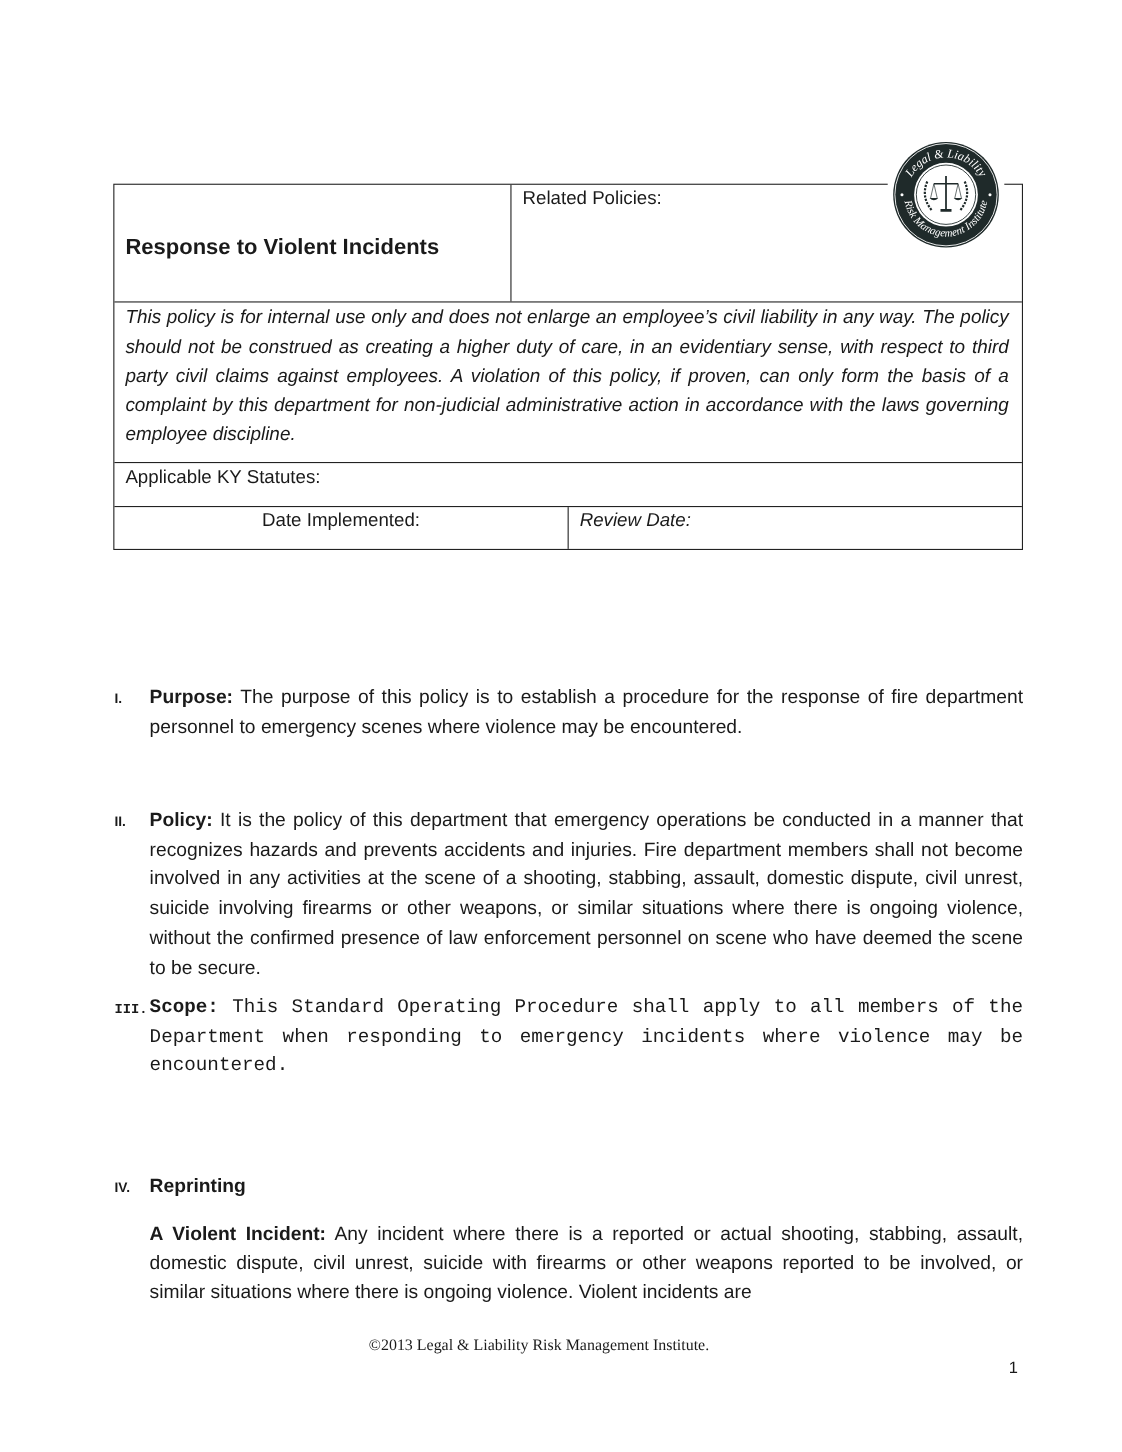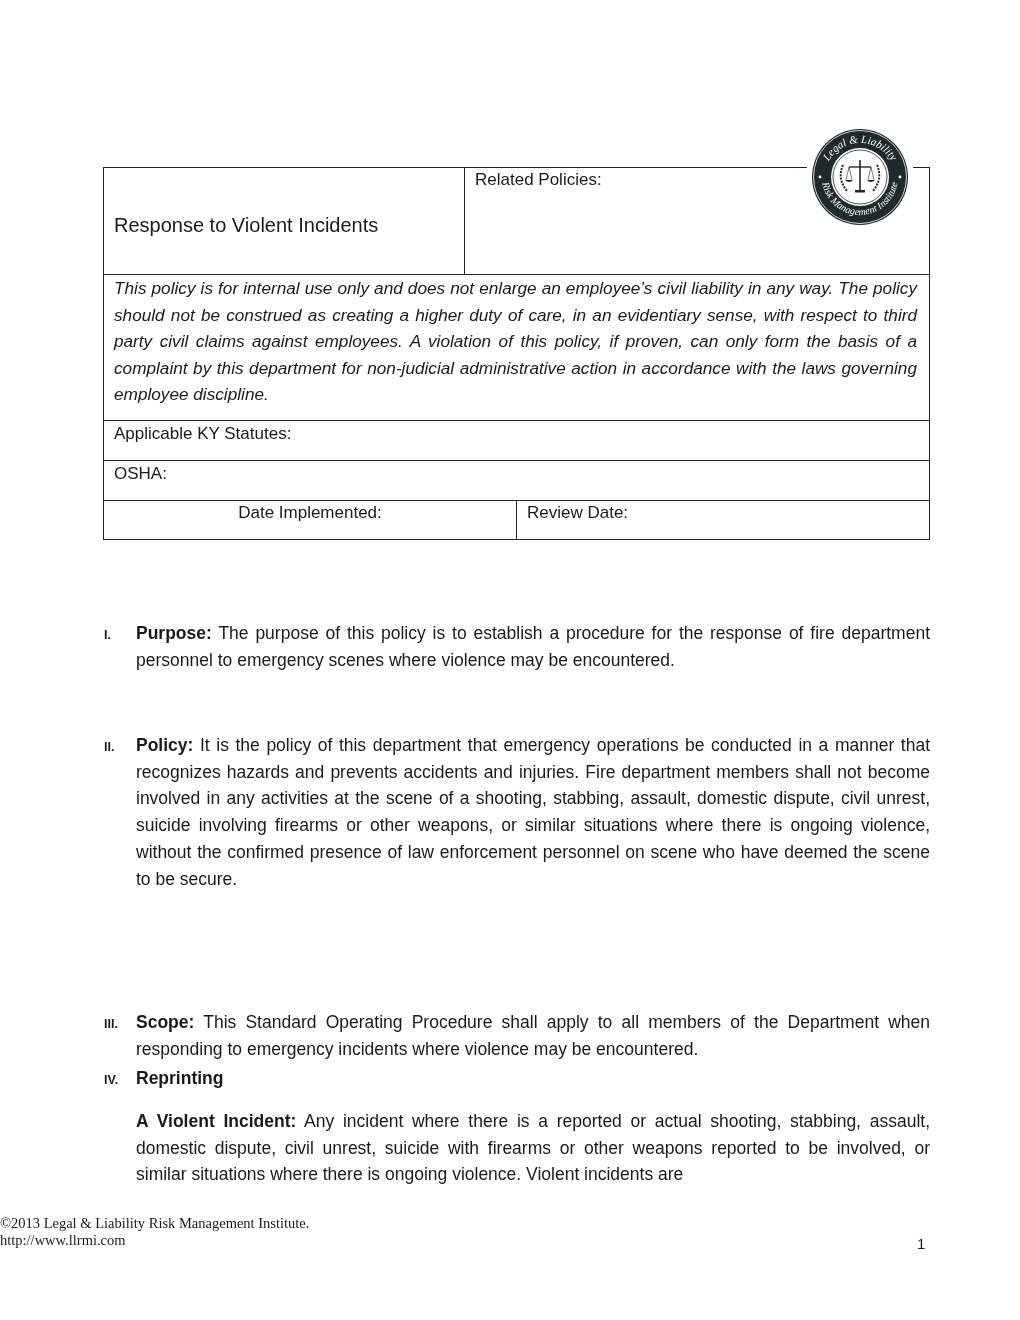--- a/index.html
+++ b/index.html
@@ -7,61 +7,58 @@
          font-family: "Liberation Sans", sans-serif; color: #1a1a1a; }
 
   .header-table { position: absolute; left: 103px; top: 167px; width: 827px;
                   border: 1.5px solid #222; box-sizing: border-box; }
   .row { display: flex; border-top: 1.5px solid #222; box-sizing: border-box; }
   .row:first-child { border-top: none; }
   .cell { box-sizing: border-box; padding: 0 10px; font-size: 17px; }
 
   .row-title { height: 106px; }
   .cell-title { width: 361px; border-right: 1.5px solid #222; display: flex; align-items: center;
-                font-weight: normal; font-size: 20px; padding-top: 8px; }
+                font-weight: bold; font-size: 20px; padding-top: 8px; }
   .cell-related { flex: 1; padding-top: 2px; font-size: 17px; }
 
   .row-disclaimer { height: 146px; }
   .cell-disclaimer { font-style: italic; font-size: 17.2px; line-height: 26.5px; text-align: justify;
                      text-align-last: left; padding-top: 0px; padding-right: 12px; }
 
   .row-field { height: 40px; }
   .cell-field { padding-top: 3px; text-align: right; }
   .row-dates { height: 39px; }
   .cell-date-impl { width: 413px; border-right: 1.5px solid #222; padding-top: 2px; text-align: center; }
-  .cell-review { flex: 1; padding-top: 2px; }
+  .cell-review { flex: 1; padding-top: 2px; font-style: italic; }
 
   .logo { position: absolute; left: 807px; top: 127px; width: 106px; height: 100px; background: #fff; }
 
   .section { position: absolute; left: 104px; width: 826px; font-size: 17.5px; line-height: 26.7px; }
   .sec-num { position: absolute; left: 0; font-size: 12.5px; font-weight: bold; top: 2px; }
   .sec-body { margin-left: 32px; text-align: justify; text-align-last: left; }
   .sec-head { font-weight: bold; }
 
-  .footer { position: absolute; left: 0; width: 980px; top: 1215px; text-align: left;
+  .footer { position: absolute; left: 0; width: 980px; top: 1215px; text-align: center;
             font-family: "Liberation Serif", serif; font-size: 14.5px; line-height: 17px; }
   .page-num { position: absolute; left: 917px; top: 1235px; font-size: 15px;
               font-family: "Liberation Sans", sans-serif; }
 </style>
 </head>
 <body>
 
 <div class="header-table">
   <div class="row row-title">
     <div class="cell cell-title">Response to Violent Incidents</div>
     <div class="cell cell-related">Related Policies:</div>
   </div>
   <div class="row row-disclaimer">
     <div class="cell cell-disclaimer">This policy is for internal use only and does not enlarge an employee’s civil liability in any way. The policy should not be construed as creating a higher duty of care, in an evidentiary sense, with respect to third party civil claims against employees. A violation of this policy, if proven, can only form the basis of a complaint by this department for non-judicial administrative action in accordance with the laws governing employee discipline.</div>
   </div>
   <div class="row row-field">
     <div class="cell cell-field">Applicable KY Statutes:</div>
-  </div>
-  <div class="row row-field">
-    <div class="cell cell-field">OSHA:</div>
   </div>
   <div class="row row-dates">
     <div class="cell cell-date-impl">Date Implemented:</div>
     <div class="cell cell-review">Review Date:</div>
   </div>
 </div>
 
 <div class="logo">
   <svg width="106" height="100" viewBox="0 0 106 100">
     <defs>
@@ -99,31 +96,30 @@
 <div class="section" style="top: 620px;">
   <span class="sec-num">I.</span>
   <div class="sec-body"><span class="sec-head">Purpose:</span><span> The purpose of this policy is to establish a procedure for the response of fire department personnel to emergency scenes where violence may be encountered.</span></div>
 </div>
 
 <div class="section" style="top: 732px;">
   <span class="sec-num">II.</span>
   <div class="sec-body"><span class="sec-head">Policy:</span><span> It is the policy of this department that emergency operations be conducted in a manner that recognizes hazards and prevents accidents and injuries. Fire department members shall not become involved in any activities at the scene of a shooting, stabbing, assault, domestic dispute, civil unrest, suicide involving firearms or other weapons, or similar situations where there is ongoing violence, without the confirmed presence of law enforcement personnel on scene who have deemed the scene to be secure.</span></div>
 </div>
 
-<div class="section" style="top: 1009px;">
+<div class="section" style="top: 903px; font-family: Liberation Mono, monospace;">
   <span class="sec-num">III.</span>
   <div class="sec-body"><span class="sec-head">Scope:</span><span> This Standard Operating Procedure shall apply to all members of the Department when responding to emergency incidents where violence may be encountered.</span></div>
 </div>
 
 <div class="section" style="top: 1065px;">
   <span class="sec-num">IV.</span>
   <div class="sec-body"><span class="sec-head">Reprinting</span><span></span></div>
 </div>
 
 <div class="section" style="top: 1108px;">
   <div class="sec-body"><span class="sec-head">A Violent Incident:</span><span> Any incident where there is a reported or actual shooting, stabbing, assault, domestic dispute, civil unrest, suicide with firearms or other weapons reported to be involved, or similar situations where there is ongoing violence. Violent incidents are</span></div>
 </div>
 
 <div class="footer">
   <div>©2013 Legal &amp; Liability Risk Management Institute.</div>
-  <div>http://www.llrmi.com</div>
 </div>
 <div class="page-num">1</div>
 
 </body></html>

